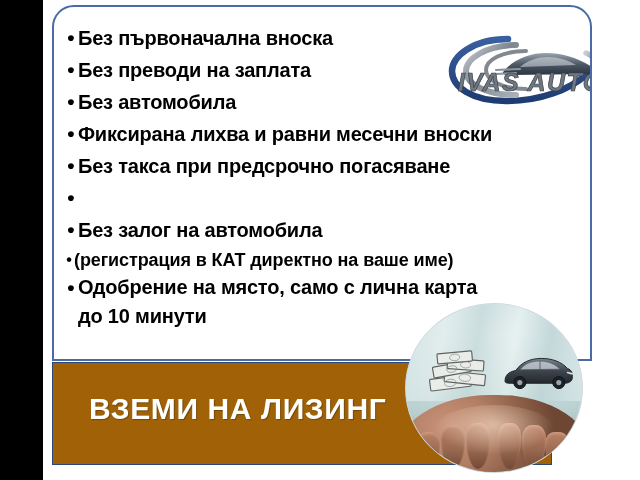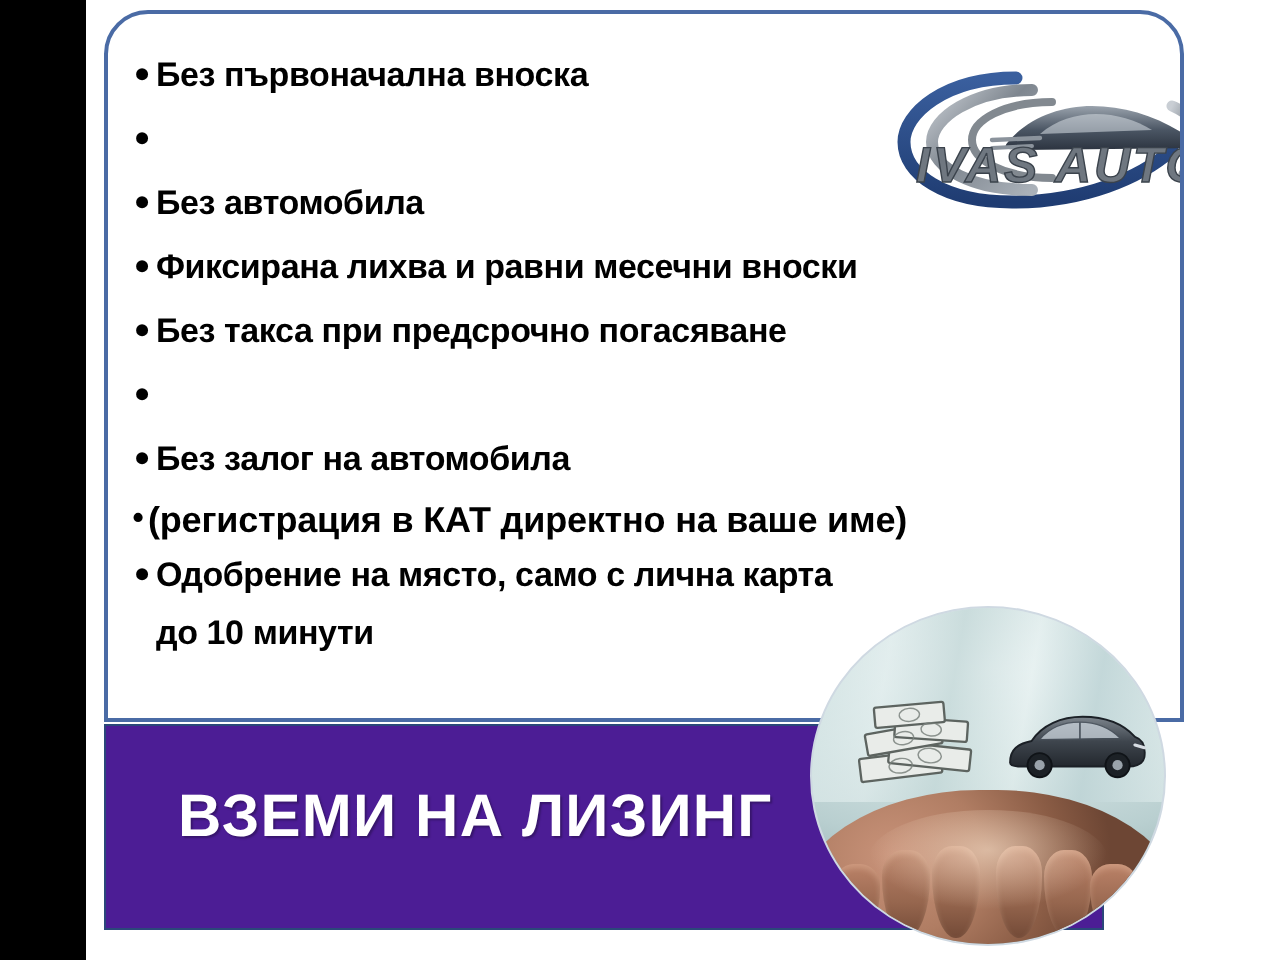--- a/index.html
+++ b/index.html
@@ -39,21 +39,21 @@
     line-height:1.02;
   }
   .bullet-dot {
     color:#000; font-size:21px; line-height:30px;
     width:14px; flex:0 0 14px; text-align:center;
     font-weight:700;
   }
   .bullet-text {
     color:#000000;
     font-weight:700;
-    font-size:17px;
+    font-size:20px;
     line-height:30px;
     letter-spacing:-0.2px;
     white-space:pre-line;
   }
   .bullet-row.small .bullet-text {
     font-size:18px; line-height:26px; letter-spacing:-0.1px;
   }
   .bullet-row.small .bullet-dot { font-size:16px; line-height:26px; width:10px; flex:0 0 10px;}
   .bullet-row.small { margin-bottom:0px; }
   .bullet-row.two-line .bullet-text { line-height:29px; }
@@ -62,21 +62,21 @@
   #logo {
     position:absolute; left:392px; top:24px;
     width:172px; height:76px;
   }
   #logo svg { display:block; width:172px; height:76px; }
 
   
   #banner {
     position:absolute; left:52px; top:362px;
     width:500px; height:103px;
-    background:#4c1d95;
+    background:#a16207;
     border:1px solid #2b477a;
   }
   #banner-text {
     position:absolute; left:36px; top:29px;
     color:#ffffff;
     font-size:30px;
     font-weight:700;
     letter-spacing:0.6px;
     text-shadow:1px 1px 1px rgba(0,0,0,.28);
     white-space:nowrap;
@@ -149,20 +149,21 @@
 
   <div id="ad-card">
 
     <div id="bullets">
         <div class="bullet-row">
           <span class="bullet-dot">•</span>
           <span class="bullet-text">Без първоначална вноска</span>
         </div>
         <div class="bullet-row">
           <span class="bullet-dot">•</span>
+          <span class="bullet-text">Без преводи на заплата</span>
         </div>
         <div class="bullet-row">
           <span class="bullet-dot">•</span>
           <span class="bullet-text">Без автомобила</span>
         </div>
         <div class="bullet-row">
           <span class="bullet-dot">•</span>
           <span class="bullet-text">Фиксирана лихва и равни месечни вноски</span>
         </div>
         <div class="bullet-row">

